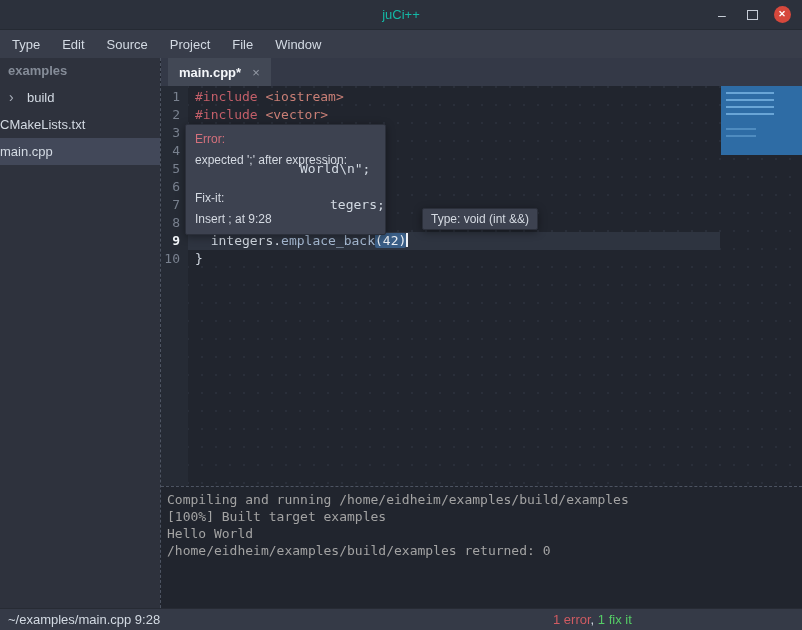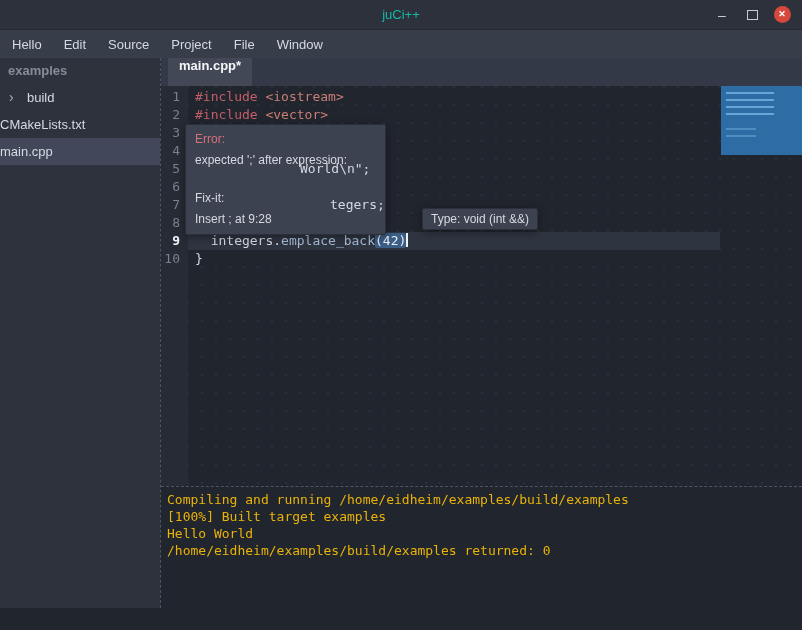--- a/index.html
+++ b/index.html
@@ -29,21 +29,21 @@
   .tree-item{height:27px;line-height:27px;color:#d3dae3;position:relative;}
   .tree-item.folder{padding-left:27px;}
   .expander{position:absolute;left:9px;top:0;color:#aab0bb;font-size:14px;}
   .tree-item.selected{background:#424859;}
 
   
   .main{position:absolute;left:160px;top:58px;right:0;bottom:22px;border-left:1px dashed #4d5462;
         box-sizing:border-box;background:#21252e;}
   .tabstrip{position:relative;height:28px;background:#343947;}
   .tab{position:absolute;left:7px;top:0;height:28px;background:#424855;display:flex;align-items:center;
-       gap:11px;padding:0 11px;flex-direction:column;}
+       gap:11px;padding:0 11px;}
   .tab-label{font-weight:bold;color:#f4f6f9;}
   .tab-close{color:#959ba6;}
 
   
   .editor-area{position:absolute;left:0;top:28px;right:0;bottom:122px;background:#21252e;
                background-image:radial-gradient(circle,#2a2f3a 1px,transparent 1.2px);
                background-size:14px 18px;background-position:6px 10px;overflow:hidden;}
   .gutter-bg{position:absolute;left:0;top:0;bottom:0;width:27px;background:#262b35;}
   .code-rows{position:absolute;left:0;top:2px;right:82px;z-index:1;}
   .code-row{display:flex;height:18px;line-height:18px;font-family:"DejaVu Sans Mono",monospace;font-size:13px;}
@@ -75,21 +75,21 @@
   .tooltip-diag{left:24px;top:38px;width:201px;padding:6px 9px;}
   .tt-line{height:17px;line-height:17px;white-space:nowrap;}
   .tt-error{color:#d4707c;}
   .tt-gap{height:4px;}
   .tt-gap-big{height:21px;}
   .tooltip-type{left:261px;top:122px;height:22px;line-height:20px;padding:0 8px;white-space:nowrap;}
 
   
   .terminal{position:absolute;left:0;right:0;bottom:0;height:122px;background:#21252e;
             border-top:1px dashed #4d5462;box-sizing:border-box;padding:4px 0 0 6px;
-            font-family:"DejaVu Sans Mono",monospace;font-size:13px;color:#eab308;}
+            font-family:"DejaVu Sans Mono",monospace;font-size:13px;color:#a3a3a3;}
   .terminal-line{height:17px;line-height:17px;white-space:pre;}
 
   
   .statusbar{position:absolute;left:0;bottom:0;width:100%;height:22px;background:#353a47;
              border-top:1px solid #272b34;box-sizing:border-box;}
   .status-left{position:absolute;left:8px;top:0;height:21px;line-height:21px;color:#d3dae3;}
   .status-right{position:absolute;left:553px;top:0;height:21px;line-height:21px;}
   .status-error{color:#cf5b62;}
   .status-fixit{color:#55cc66;}
 </style>
@@ -105,21 +105,21 @@
     </div>
     <div class="win-btn btn-restore">
       <span class="restore-glyph"></span>
     </div>
     <div class="win-btn btn-close">
       <span class="close-circle">✕</span>
     </div>
   </div>
 
   <div class="menubar">
-    <span class="menu-item">Hello</span>
+    <span class="menu-item">Type</span>
     <span class="menu-item">Edit</span>
     <span class="menu-item">Source</span>
     <span class="menu-item">Project</span>
     <span class="menu-item">File</span>
     <span class="menu-item">Window</span>
   </div>
 
   <div class="sidebar">
     <div class="sidebar-header">examples</div>
     <div class="tree-item folder">
@@ -213,14 +213,18 @@
       </div>
 
     <div class="terminal">
       <div class="terminal-line">Compiling and running /home/eidheim/examples/build/examples</div>
       <div class="terminal-line">[100%] Built target examples</div>
       <div class="terminal-line">Hello World</div>
       <div class="terminal-line">/home/eidheim/examples/build/examples returned: 0</div>
     </div>
   </div>
 
+  <div class="statusbar">
+    <span class="status-left">~/examples/main.cpp 9:28</span>
+    <span class="status-right"><span class="status-error">1 error</span><span>, </span><span class="status-fixit">1 fix it</span></span>
+  </div>
 
 </div>
 
 </body></html>

